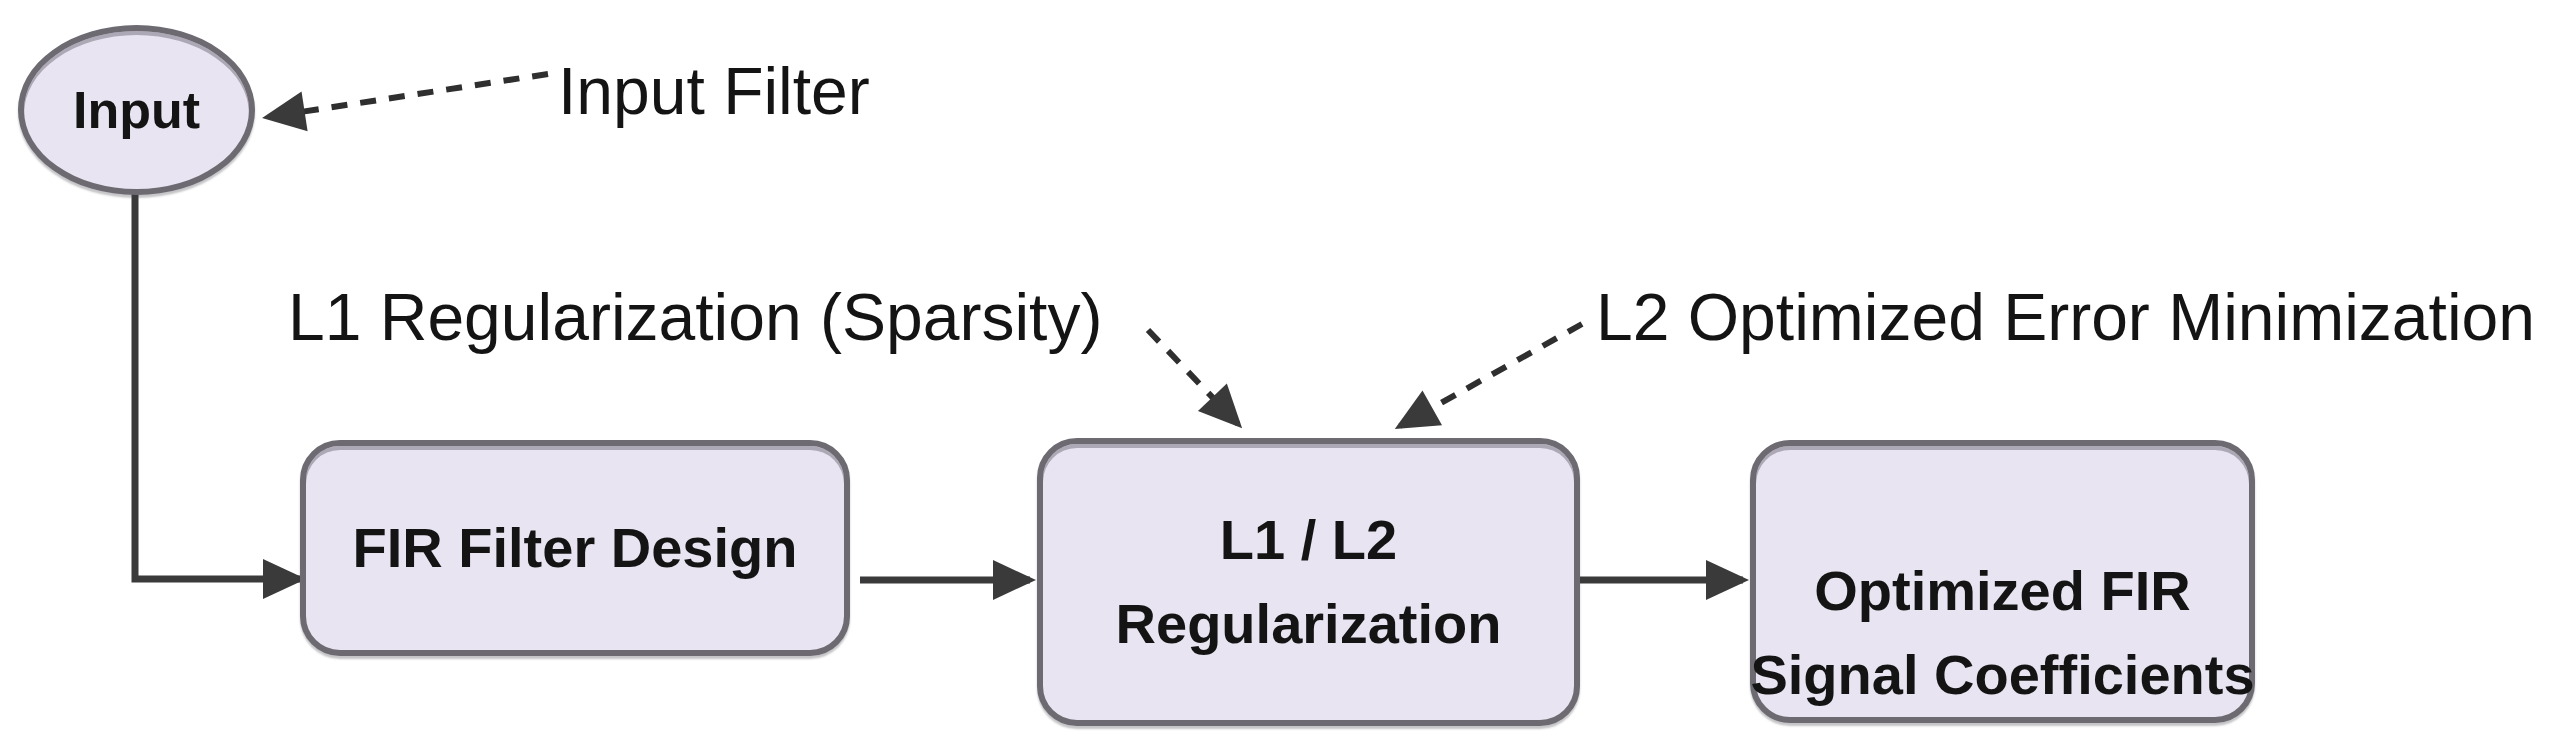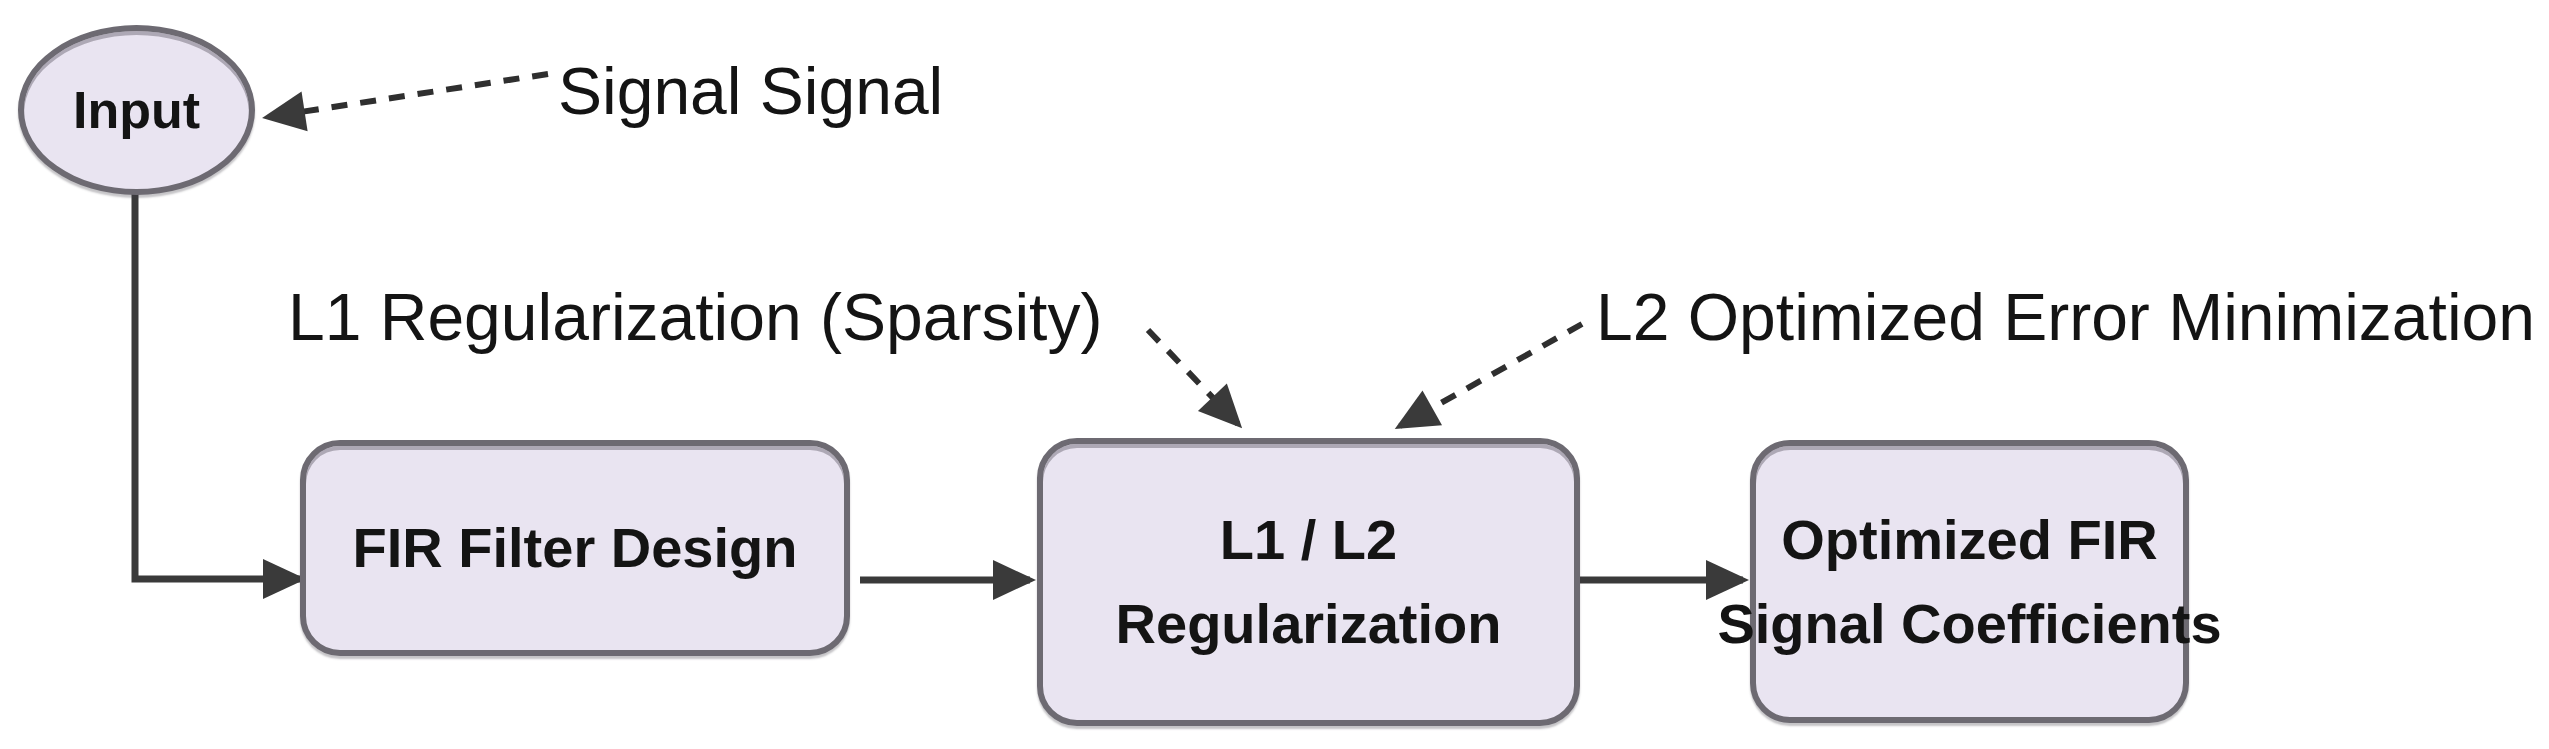--- a/index.html
+++ b/index.html
@@ -75,24 +75,24 @@
 
   <div class="node rect" id="node-fir" style="left:300px;top:440px;width:550px;height:216px;justify-content:center;">
     <div class="lbl">FIR Filter Design</div>
   </div>
 
   <div class="node rect" id="node-reg" style="left:1037px;top:438px;width:543px;height:288px;">
     <div class="lbl">L1 / L2</div>
     <div class="lbl">Regularization</div>
   </div>
 
-  <div class="node rect" id="node-output" style="left:1750px;top:440px;width:439px;height:283px;">
+  <div class="node rect" id="node-output" style="left:1750px;top:440px;width:505px;height:283px;justify-content:flex-end;">
     <div class="lbl">Optimized FIR</div>
     <div class="lbl">Signal Coefficients</div>
   </div>
 
-  <div class="annotation" style="left:558px;top:52px;">Signal Signal</div>
+  <div class="annotation" style="left:558px;top:52px;">Input Filter</div>
 
   <div class="annotation" style="left:288px;top:278px;">L1 Regularization (Sparsity)</div>
 
   <div class="annotation" style="left:1596px;top:278px;">L2 Optimized Error Minimization</div>
 
 </div>
 
 </body></html>

